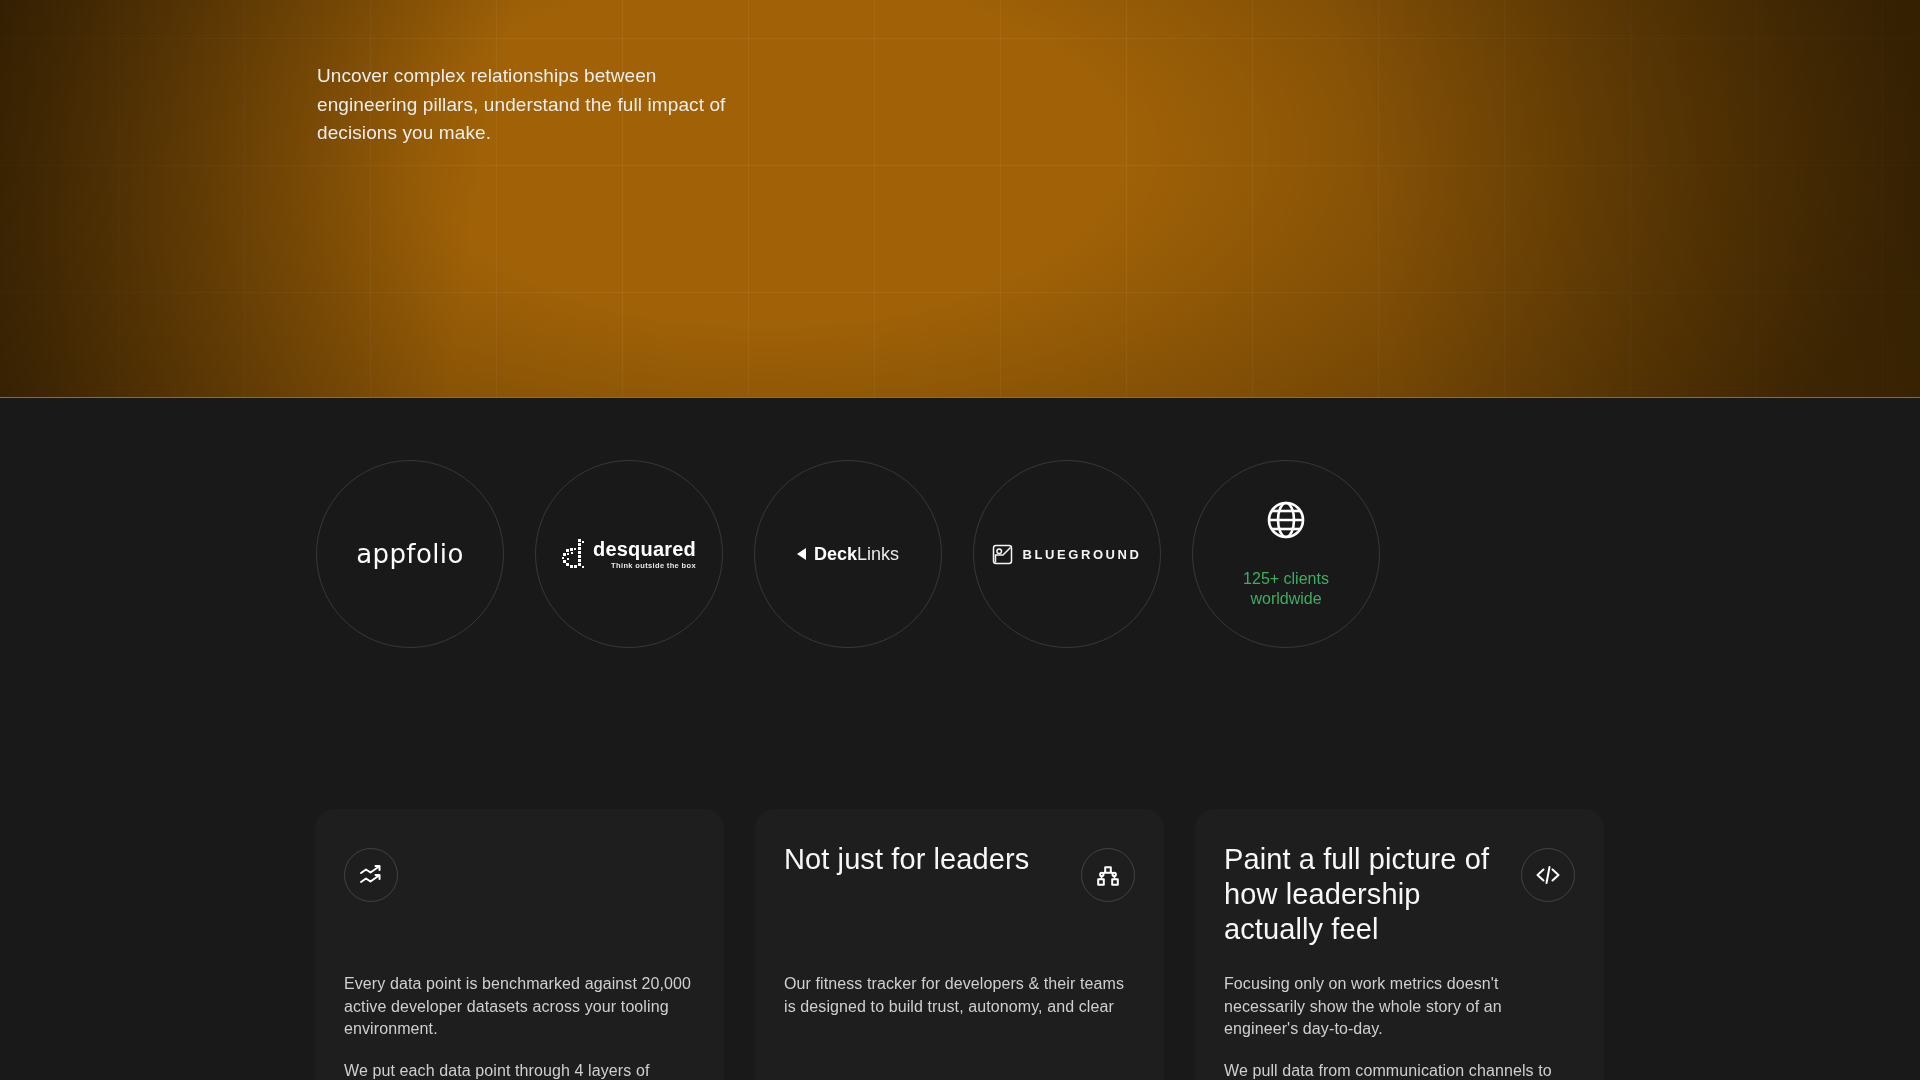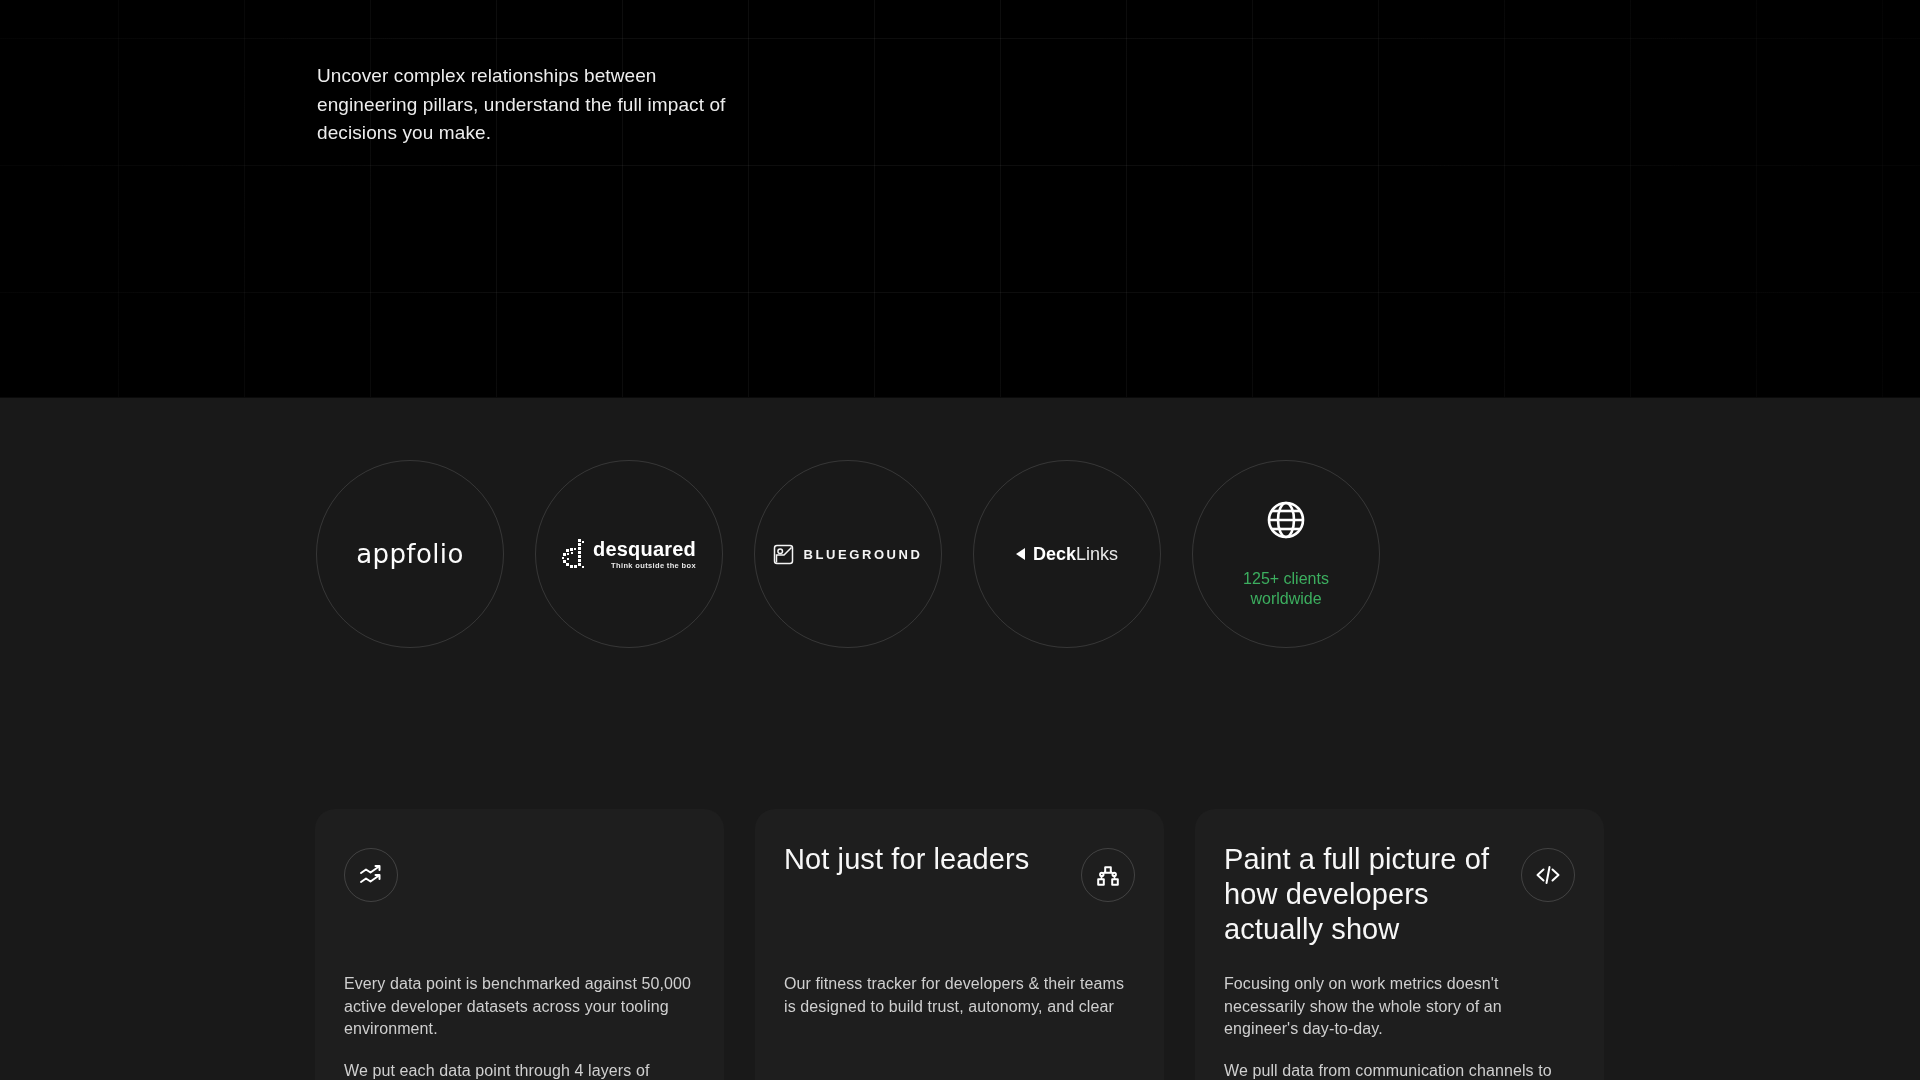--- a/index.html
+++ b/index.html
@@ -8,21 +8,21 @@
     background:#191919;
     overflow:hidden;
     position:relative;
     font-family:"Liberation Sans", sans-serif;
     -webkit-font-smoothing:antialiased;
   }
 
   
   .hero{
     position:absolute;left:0;top:0;width:1920px;height:397px;
-    background-color:#000000;
+    background-color:#a16207;
     border-bottom:1px solid rgba(255,255,255,0.04);
   }
   .hero .grid-lines{
     position:absolute;inset:0;
     background-image:
       linear-gradient(rgba(255,255,255,0.05) 1px, transparent 1px),
       linear-gradient(90deg, rgba(255,255,255,0.05) 1px, transparent 1px);
     background-size:126px 127px;
     background-position:-8px 38px;
   }
@@ -141,38 +141,38 @@
         </svg>
       </span>
       <span class="dsq-txt">
         <span class="dsq-word">desquared</span>
         <span class="dsq-tag">Think outside the box</span>
       </span>
     </div>
   </div>
 
   <div class="logo-circle">
+    <div class="decklinks">
+      <span class="dl-tri"></span>
+      <span>
+        <span class="dl-bold">Deck</span><span class="dl-light">Links</span>
+      </span>
+    </div>
+  </div>
+
+  <div class="logo-circle">
     <div class="blueground">
       <span>
         <svg width="21" height="21" viewBox="0 0 21 21" fill="none" stroke="#f4f4f4" stroke-width="1.5">
           <rect x="1.5" y="1.5" width="18" height="18" rx="2.5"></rect>
           <circle cx="7.2" cy="7.2" r="2.3"></circle>
           <path d="M18.5 3.5 L11 11 L3.5 11 L3.5 18.5"></path>
         </svg>
       </span>
       <span class="bg-word">BLUEGROUND</span>
-    </div>
-  </div>
-
-  <div class="logo-circle">
-    <div class="decklinks">
-      <span class="dl-tri"></span>
-      <span>
-        <span class="dl-bold">Deck</span><span class="dl-light">Links</span>
-      </span>
     </div>
   </div>
 
   <div class="logo-circle">
     <div class="clients-count">
       <span>
         <svg width="42" height="42" viewBox="0 0 42 42" fill="none" stroke="#fff" stroke-width="2.6">
           <circle cx="21" cy="21" r="17"></circle>
           <ellipse cx="21" cy="21" rx="8" ry="17"></ellipse>
           <line x1="4" y1="21" x2="38" y2="21"></line>
@@ -192,21 +192,21 @@
       <div class="icon-circle">
         <svg width="26" height="26" viewBox="0 0 26 26" fill="none" stroke="#fff" stroke-width="2" stroke-linecap="round" stroke-linejoin="round">
           <path d="M3 11 L8 7.5 L12.5 10.5 L21 4.5"></path>
           <path d="M17.5 4 L21.5 4 L21.5 8"></path>
           <path d="M3 20 L8 16.5 L12.5 19.5 L21 13.5"></path>
           <path d="M17.5 13 L21.5 13 L21.5 17"></path>
         </svg>
       </div>
     </div>
     <div class="card-body">
-      <p>Every data point is benchmarked against 50,000 active developer datasets across your tooling environment.</p>
+      <p>Every data point is benchmarked against 20,000 active developer datasets across your tooling environment.</p>
       <p>We put each data point through 4 layers of statistical</p>
     </div>
   </div>
 
   <div class="card">
     <div class="card-header">
       <div class="card-title">Not just for leaders</div>
       <div class="icon-circle">
         <svg width="28" height="28" viewBox="0 0 28 28" fill="none" stroke="#fff" stroke-width="2" stroke-linejoin="round">
           <path d="M7 20 C7 13 11 10 14 10 M21 20 C21 13 17 10 14 10" stroke-width="1.8"></path>
@@ -218,21 +218,21 @@
         </svg>
       </div>
     </div>
     <div class="card-body">
       <p>Our fitness tracker for developers &amp; their teams is designed to build trust, autonomy, and clear</p>
     </div>
   </div>
 
   <div class="card">
     <div class="card-header">
-      <div class="card-title">Paint a full picture of how developers actually show</div>
+      <div class="card-title">Paint a full picture of how leadership actually feel</div>
       <div class="icon-circle">
         <svg width="28" height="26" viewBox="0 0 28 26" fill="none" stroke="#fff" stroke-width="2" stroke-linecap="round" stroke-linejoin="round">
           <path d="M9.5 7.5 L3.5 13 L9.5 18.5"></path>
           <path d="M18.5 7.5 L24.5 13 L18.5 18.5"></path>
           <line x1="12.5" y1="21" x2="15.5" y2="5"></line>
         </svg>
       </div>
     </div>
     <div class="card-body">
       <p>Focusing only on work metrics doesn't necessarily show the whole story of an engineer's day-to-day.</p>

